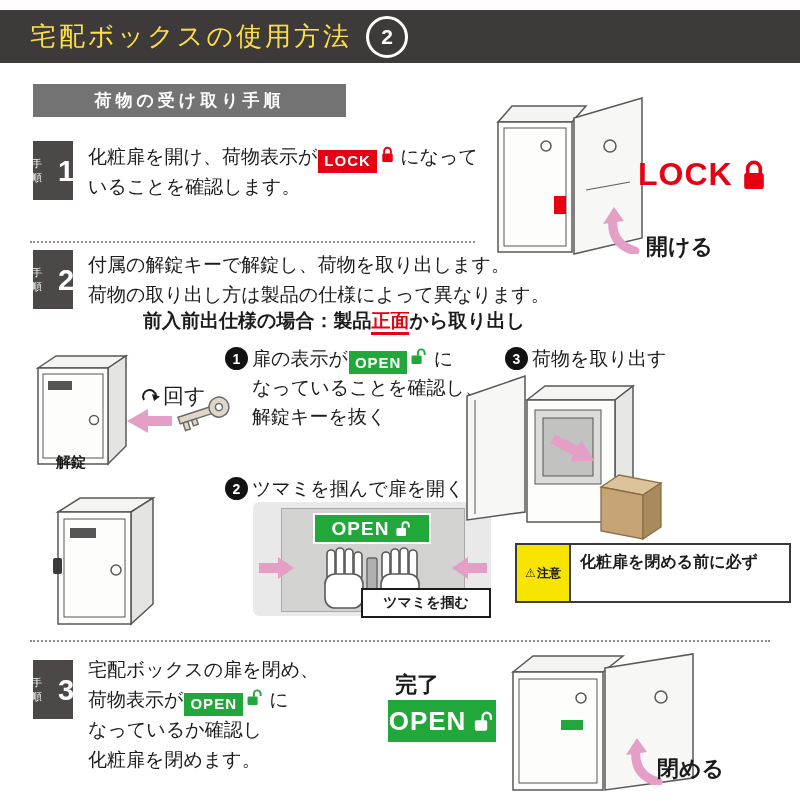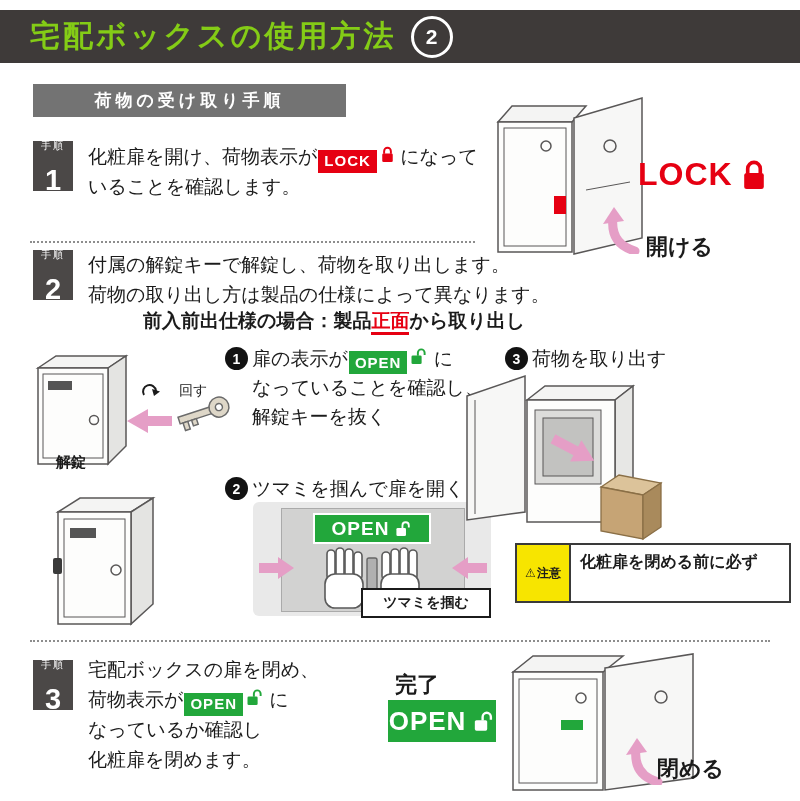--- a/index.html
+++ b/index.html
@@ -1,25 +1,25 @@
 <!DOCTYPE html>
 <html><head>
 <meta charset="utf-8">
 <style>
   html,body{margin:0;padding:0}
   body{position:relative;width:800px;height:801px;background:#ffffff;overflow:hidden;
        font-family:"Liberation Sans","DejaVu Sans",sans-serif;color:#1b1b1b;}
   .abs{position:absolute}
   .header{background:#3e3a39;display:flex;align-items:center;padding-left:30px;gap:14px}
-  .header-title{color:#84cc16;font-size:30px;font-weight:bold;letter-spacing:3px}
+  .header-title{color:#fde047;font-size:26px;font-weight:normal;letter-spacing:3px}
   .header-circle{width:36px;height:36px;border:3px solid #fff;border-radius:50%;flex:0 0 auto;
        display:flex;align-items:center;justify-content:center;color:#fff;font-size:21px;font-weight:bold}
   .section-heading{background:#737373;color:#fff;font-size:17px;font-weight:bold;letter-spacing:4px;
        display:flex;align-items:center;justify-content:center}
-  .step-badge{width:40px;height:50px;background:#4b4847;color:#fff;display:flex;flex-direction:column;
+  .step-badge{width:40px;height:59px;background:#4b4847;color:#fff;display:flex;
        align-items:center;justify-content:center;gap:14px}
   .step-badge .lbl{font-size:10px;letter-spacing:2px}
   .step-badge .num{font-size:29px;font-weight:bold;line-height:26px}
   .btxt{font-size:19px;line-height:30px;white-space:nowrap}
   .b{font-weight:bold}
   .badge{display:inline-flex;align-items:center;height:23px;padding:0 6px;color:#fff;
        font-weight:bold;font-size:15px;letter-spacing:1px;position:relative;top:3px;margin:0 1px}
   .badge.lock{background:#e60012}
   .badge.open{background:#22a73b}
   .inline-icon{position:relative;top:-3px;margin-left:2px;vertical-align:middle}
@@ -35,21 +35,21 @@
        align-items:center;justify-content:center;font-size:12px;font-weight:bold;gap:1px;flex:0 0 auto}
   .caution-text{padding:6px 4px 0 9px;font-size:16px;font-weight:bold;line-height:22px;white-space:nowrap}
   .big-action{font-size:22px;font-weight:bold;white-space:nowrap}
   .lock-callout{display:flex;align-items:center;gap:7px}
   .lock-callout .word{font-size:32px;font-weight:bold;color:#e60012;letter-spacing:1px}
   .open-big{background:#22a73b;display:flex;align-items:center;justify-content:center;gap:7px;
        color:#fff;font-weight:bold;font-size:26px;letter-spacing:1px}
   .open-sign{background:#22a73b;box-shadow:inset 0 0 0 2px #fff;display:flex;align-items:center;
        justify-content:center;gap:6px;color:#fff;font-weight:bold;font-size:19px;letter-spacing:1px}
   .sub-illus{background:#e9e9e9;border-radius:6px}
-  .turn-label{display:flex;align-items:center;gap:19px;font-size:14px}
+  .turn-label{display:flex;align-items:center;gap:3px;font-size:21px}
 </style>
 </head>
 <body>
 
 <div class="abs header" style="left:0;top:10px;width:800px;height:53px;">
   <span class="header-title">宅配ボックスの使用方法</span>
   <span class="header-circle">
     <span>2</span>
   </span>
 </div>

